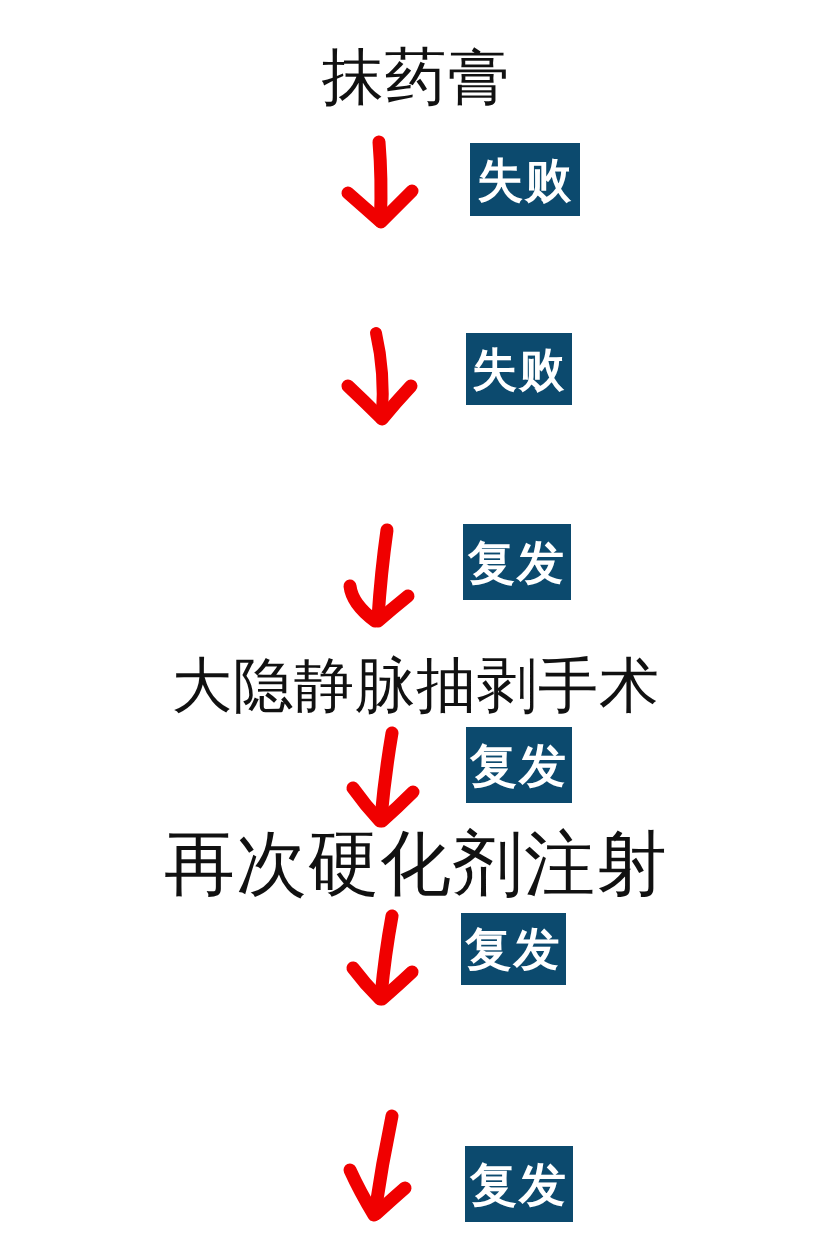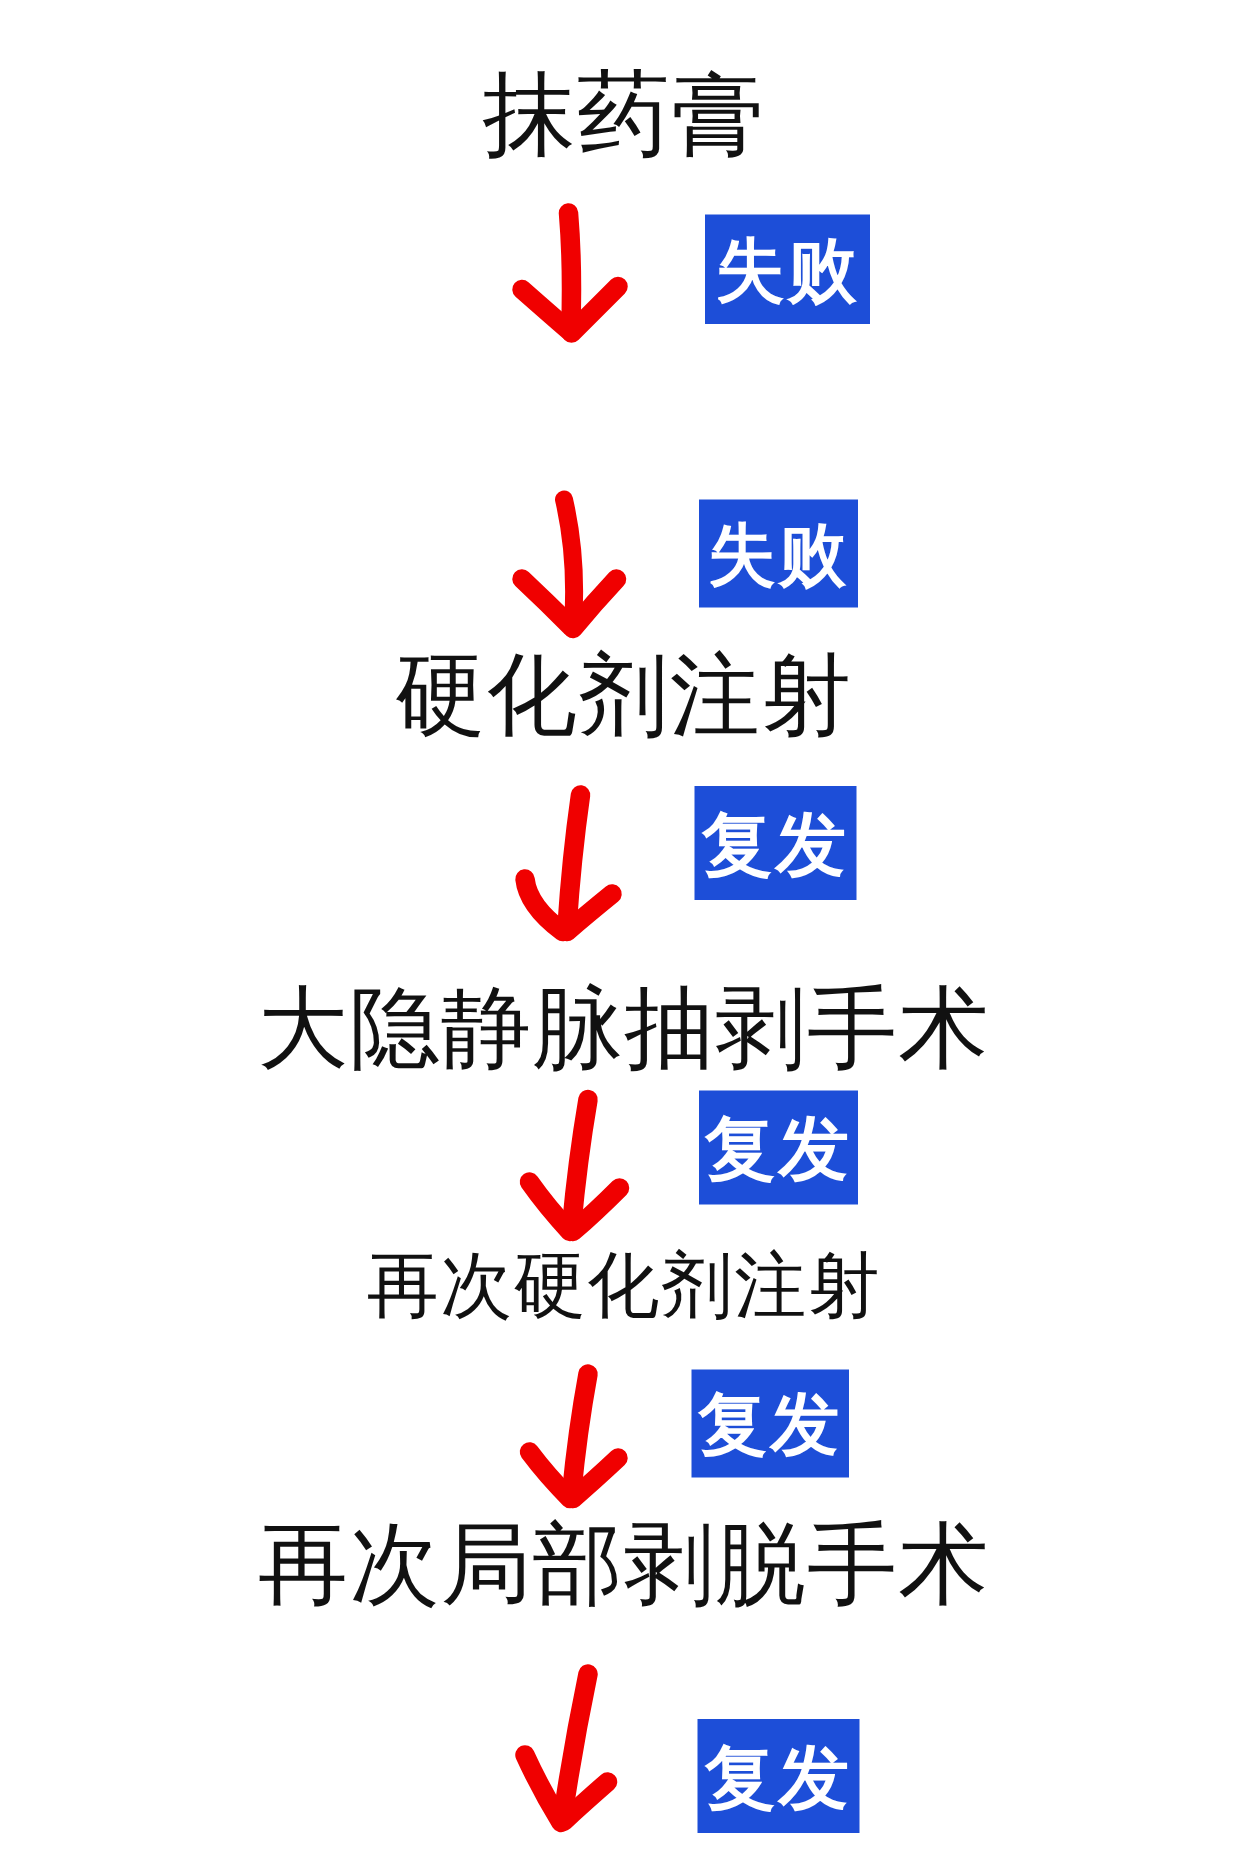--- a/index.html
+++ b/index.html
@@ -21,21 +21,21 @@
     letter-spacing:1px;
     white-space:nowrap;
     line-height:1;
   }
 
   .arrow{position:absolute;}
   .arrow svg{display:block;overflow:visible;}
 
   .tag{
     position:absolute;
-    background:#1d4ed8;
+    background:#0c4a6e;
     color:#ffffff;
     font-weight:700;
     letter-spacing:2px;
     line-height:1;
     display:flex;
     align-items:center;
     justify-content:center;
     font-family:"Liberation Sans","DejaVu Sans",sans-serif;
     white-space:nowrap;
   }
@@ -75,21 +75,20 @@
       <g fill="none" stroke="#f00000" stroke-linecap="round" stroke-linejoin="round">
         <path d="M38 5 Q47 44 44 88" stroke-width="12"></path>
         <path d="M10 58 Q27 74 43 90" stroke-width="13"></path>
         <path d="M73 58 Q58 74 44 91" stroke-width="13"></path>
       </g>
     </svg>
   </div>
 
   <div class="tag" style="left:466px;top:333px;width:106px;height:72px;font-size:45px;">失败</div>
 
-  <div class="step" style="top:434px;font-size:60px;">硬化剂注射</div>
 
   <div class="arrow" style="left:335px;top:522px;">
     <svg width="115" height="105" viewBox="0 0 115 105">
       <g fill="none" stroke="#f00000" stroke-linecap="round" stroke-linejoin="round">
         <path d="M52 8 Q46 50 43 96" stroke-width="13"></path>
         <path d="M15 64 Q17 82 40 99" stroke-width="13"></path>
         <path d="M73 74 Q57 87 43 99" stroke-width="13"></path>
       </g>
     </svg>
   </div>
@@ -103,35 +102,34 @@
       <g fill="none" stroke="#f00000" stroke-linecap="round" stroke-linejoin="round">
         <path d="M52 7 Q45 48 41 92" stroke-width="13"></path>
         <path d="M13 62 Q25 79 40 95" stroke-width="13"></path>
         <path d="M73 66 Q57 82 42 95" stroke-width="13"></path>
       </g>
     </svg>
   </div>
 
   <div class="tag" style="left:466px;top:727px;width:106px;height:76px;font-size:47px;">复发</div>
 
-  <div class="step" style="top:834px;font-size:48px;">再次硬化剂注射</div>
+  <div class="step" style="top:834px;font-size:71px;font-family:Liberation Mono, monospace;">再次硬化剂注射</div>
 
   <div class="arrow" style="left:340px;top:910px;">
     <svg width="115" height="100" viewBox="0 0 115 100">
       <g fill="none" stroke="#f00000" stroke-linecap="round" stroke-linejoin="round">
         <path d="M52 6 Q45 44 41 86" stroke-width="13"></path>
         <path d="M13 58 Q25 74 40 89" stroke-width="13"></path>
         <path d="M72 62 Q56 77 42 89" stroke-width="13"></path>
       </g>
     </svg>
   </div>
 
   <div class="tag" style="left:461px;top:913px;width:105px;height:72px;font-size:46px;">复发</div>
 
-  <div class="step" style="top:1013px;font-size:60px;">再次局部剥脱手术</div>
 
   <div class="arrow" style="left:338px;top:1108px;">
     <svg width="115" height="115" viewBox="0 0 115 115">
       <g fill="none" stroke="#f00000" stroke-linecap="round" stroke-linejoin="round">
         <path d="M54 8 Q44 56 37 104" stroke-width="13"></path>
         <path d="M12 62 Q22 84 36 107" stroke-width="13"></path>
         <path d="M67 80 Q51 94 38 106" stroke-width="13"></path>
       </g>
     </svg>
   </div>

